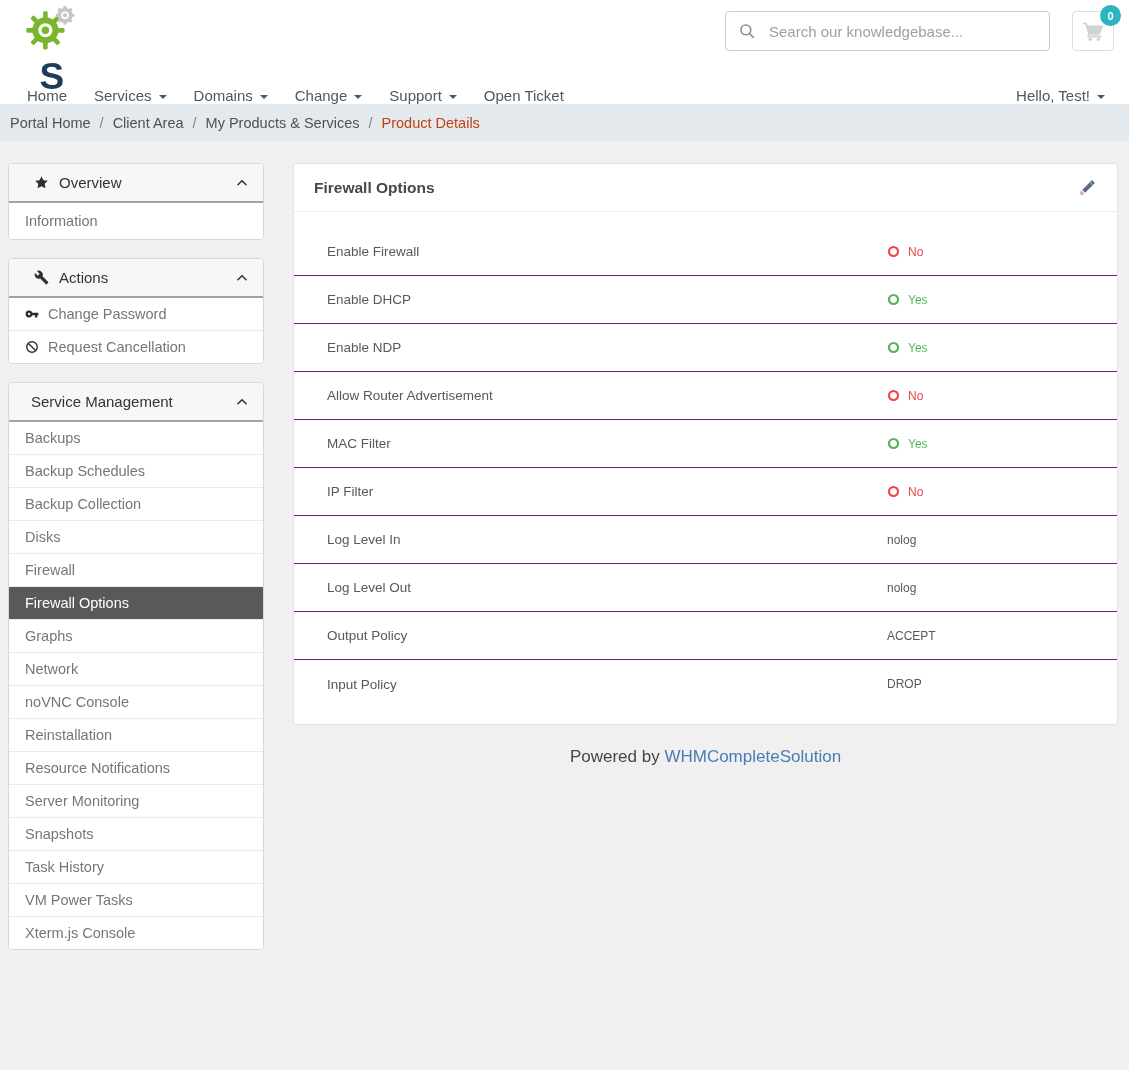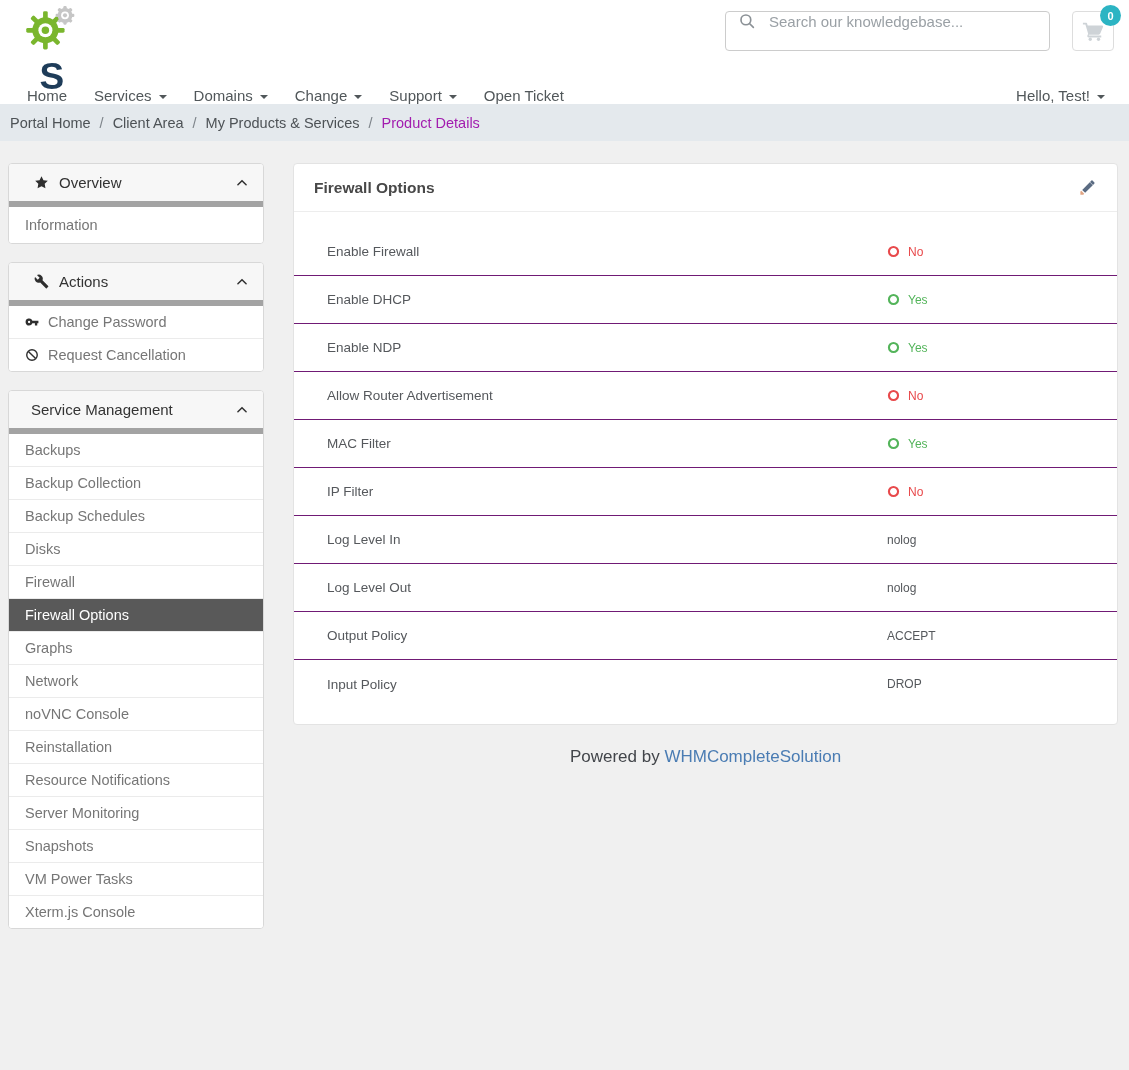--- a/index.html
+++ b/index.html
@@ -11,48 +11,48 @@
   }
   .page { width:1129px; min-height:1070px; overflow:hidden; }
 
   
   .top { background:#fff; }
   .top-row1 { display:flex; align-items:center; justify-content:space-between; height:62px; padding:0 15px 0 8px; }
   .logo { display:flex; align-items:center; cursor:pointer; text-decoration:none;flex-direction:column; }
   .logo .ltxt { font-size:37px; font-weight:bold; color:#1e3c59; letter-spacing:-2.5px; line-height:1; }
   .logo .gears { margin:0 -3px 4px -2px; }
   .top-right { display:flex; align-items:center; }
-  .search-box { display:flex; align-items:flex-start; width:325px; height:40px; border:1px solid #ccc; border-radius:4px; padding:0 12px; background:#fff; margin-right:22px; }
+  .search-box { display:flex; align-items:center; width:325px; height:40px; border:1px solid #ccc; border-radius:4px; padding:0 12px; background:#fff; margin-right:22px; }
   .search-box svg { flex:none; margin-right:11px; }
   .search-input { border:none; outline:none; flex:1; font-size:15px; color:#555; background:transparent; }
   .search-input::placeholder { color:#9aa0a5; }
   .cart-btn { position:relative; width:42px; height:40px; border:1px solid #ddd; border-radius:4px; background:#fff; display:flex; align-items:center; justify-content:center; cursor:pointer; }
   .cart-badge { position:absolute; top:-7px; right:-8px; width:21px; height:21px; border-radius:50%; background:#2cb4c3; color:#fff; font-size:11px; font-weight:bold; display:flex; align-items:center; justify-content:center; }
 
   
   .nav-row { display:flex; align-items:flex-end; justify-content:space-between; height:42px; padding:0 24px 0 27px; background:#fff; }
   .nav-left { display:flex; align-items:center; }
   .nav-item { display:flex; align-items:center; gap:7px; font-size:15px; color:#51575a; margin-right:27px; cursor:pointer; white-space:nowrap; }
   .nav-user { display:flex; align-items:center; gap:7px; font-size:15px; color:#51575a; cursor:pointer; }
   .caret { width:0; height:0; border-left:4px solid transparent; border-right:4px solid transparent; border-top:4px solid #51575a; margin-top:2px; }
 
   
   .breadcrumb { background:#e4e9ed; height:37px; display:flex; align-items:center; padding-left:10px; font-size:14.5px; color:#4d5256; }
   .breadcrumb .sep { margin:0 9px; color:#7d848a; }
   .crumb { color:#4d5256; cursor:pointer; text-decoration:none; }
-  .crumb-current { color:#a21caf; }
+  .crumb-current { color:#c2410c; }
 
   
   .content { display:flex; align-items:flex-start; padding:22px 11px 40px 8px; gap:29px; }
   .sidebar { width:256px; flex:none; }
   .main { flex:1; }
 
   
   .panel { background:#fff; border:1px solid #d8d8d8; border-radius:4px; margin-bottom:18px; overflow:hidden; }
-  .panel-header { background:#f7f7f7; display:flex; align-items:center; padding:10px 14px; font-size:15px; color:#333; border-bottom:6px solid #a3a3a3; cursor:pointer; }
+  .panel-header { background:#f7f7f7; display:flex; align-items:center; padding:10px 14px; font-size:15px; color:#333; border-bottom:2px solid #a3a3a3; cursor:pointer; }
   .panel-header .hicon { flex:none; margin:0 10px 0 11px; display:flex; }
   .panel-header.no-icon { padding-left:22px; }
   .panel-header .chevron { margin-left:auto; display:flex; }
   .panel-item { display:flex; align-items:center; padding:8px 16px; font-size:14.5px; color:#767676; cursor:pointer; background:#fff; }
   .panel-item + .panel-item { border-top:1px solid #ebebeb; }
   .panel-item .iicon { flex:none; margin-right:9px; display:flex; }
   .panel-item.tall { padding:10px 16px; }
   .panel-item.selected { background:#595959; color:#fff; }
   .panel-item.muted { color:#a9a9a9; }
 
@@ -238,24 +238,24 @@
           <span class="chevron">
               <svg viewBox="0 0 24 24" width="14" height="14">
                 <polyline points="5,15 12,8 19,15" fill="none" stroke="#333" stroke-width="2.6" stroke-linecap="round" stroke-linejoin="round"></polyline>
               </svg>
             </span>
         </div>
         <div class="panel-item">
             <span>Backups</span>
           </div>
         <div class="panel-item">
+            <span>Backup Schedules</span>
+          </div>
+        <div class="panel-item">
             <span>Backup Collection</span>
-          </div>
-        <div class="panel-item">
-            <span>Backup Schedules</span>
           </div>
         <div class="panel-item">
             <span>Disks</span>
           </div>
         <div class="panel-item">
             <span>Firewall</span>
           </div>
         <div class="panel-item selected">
             <span>Firewall Options</span>
           </div>
@@ -272,20 +272,23 @@
             <span>Reinstallation</span>
           </div>
         <div class="panel-item">
             <span>Resource Notifications</span>
           </div>
         <div class="panel-item">
             <span>Server Monitoring</span>
           </div>
         <div class="panel-item">
             <span>Snapshots</span>
+          </div>
+        <div class="panel-item">
+            <span>Task History</span>
           </div>
         <div class="panel-item">
             <span>VM Power Tasks</span>
           </div>
         <div class="panel-item">
             <span>Xterm.js Console</span>
           </div>
       </div>
     </aside>
 

